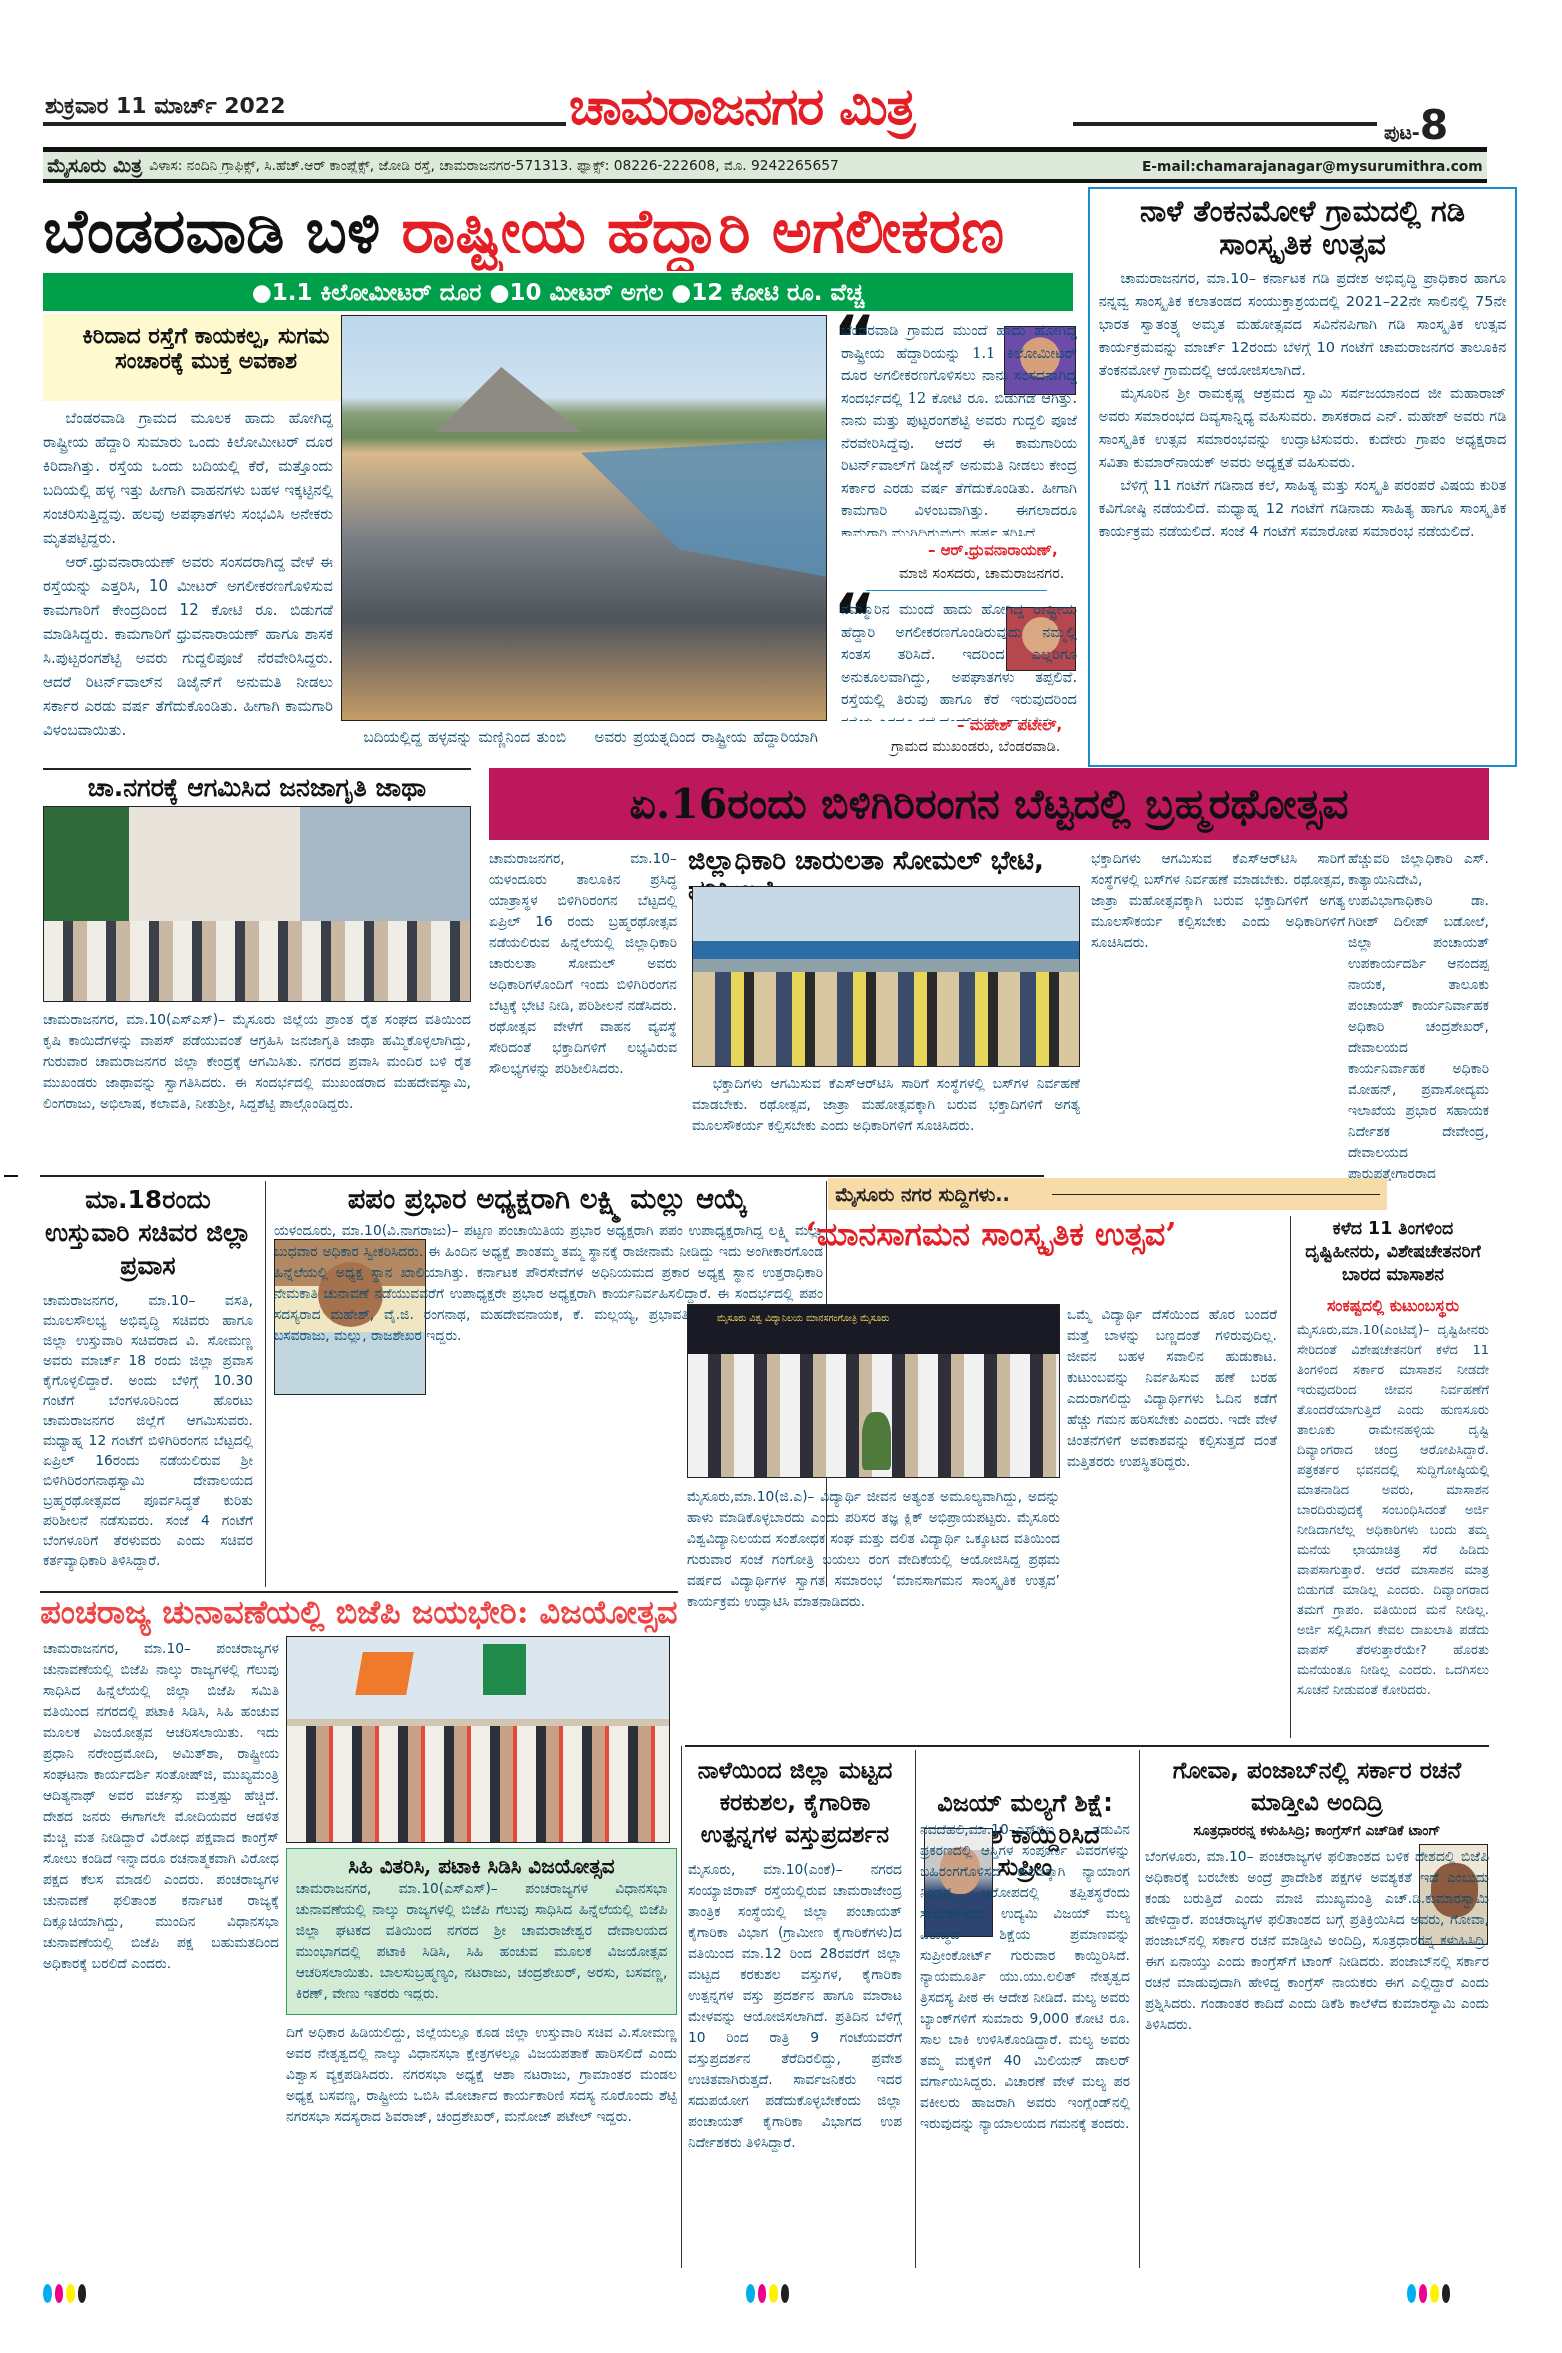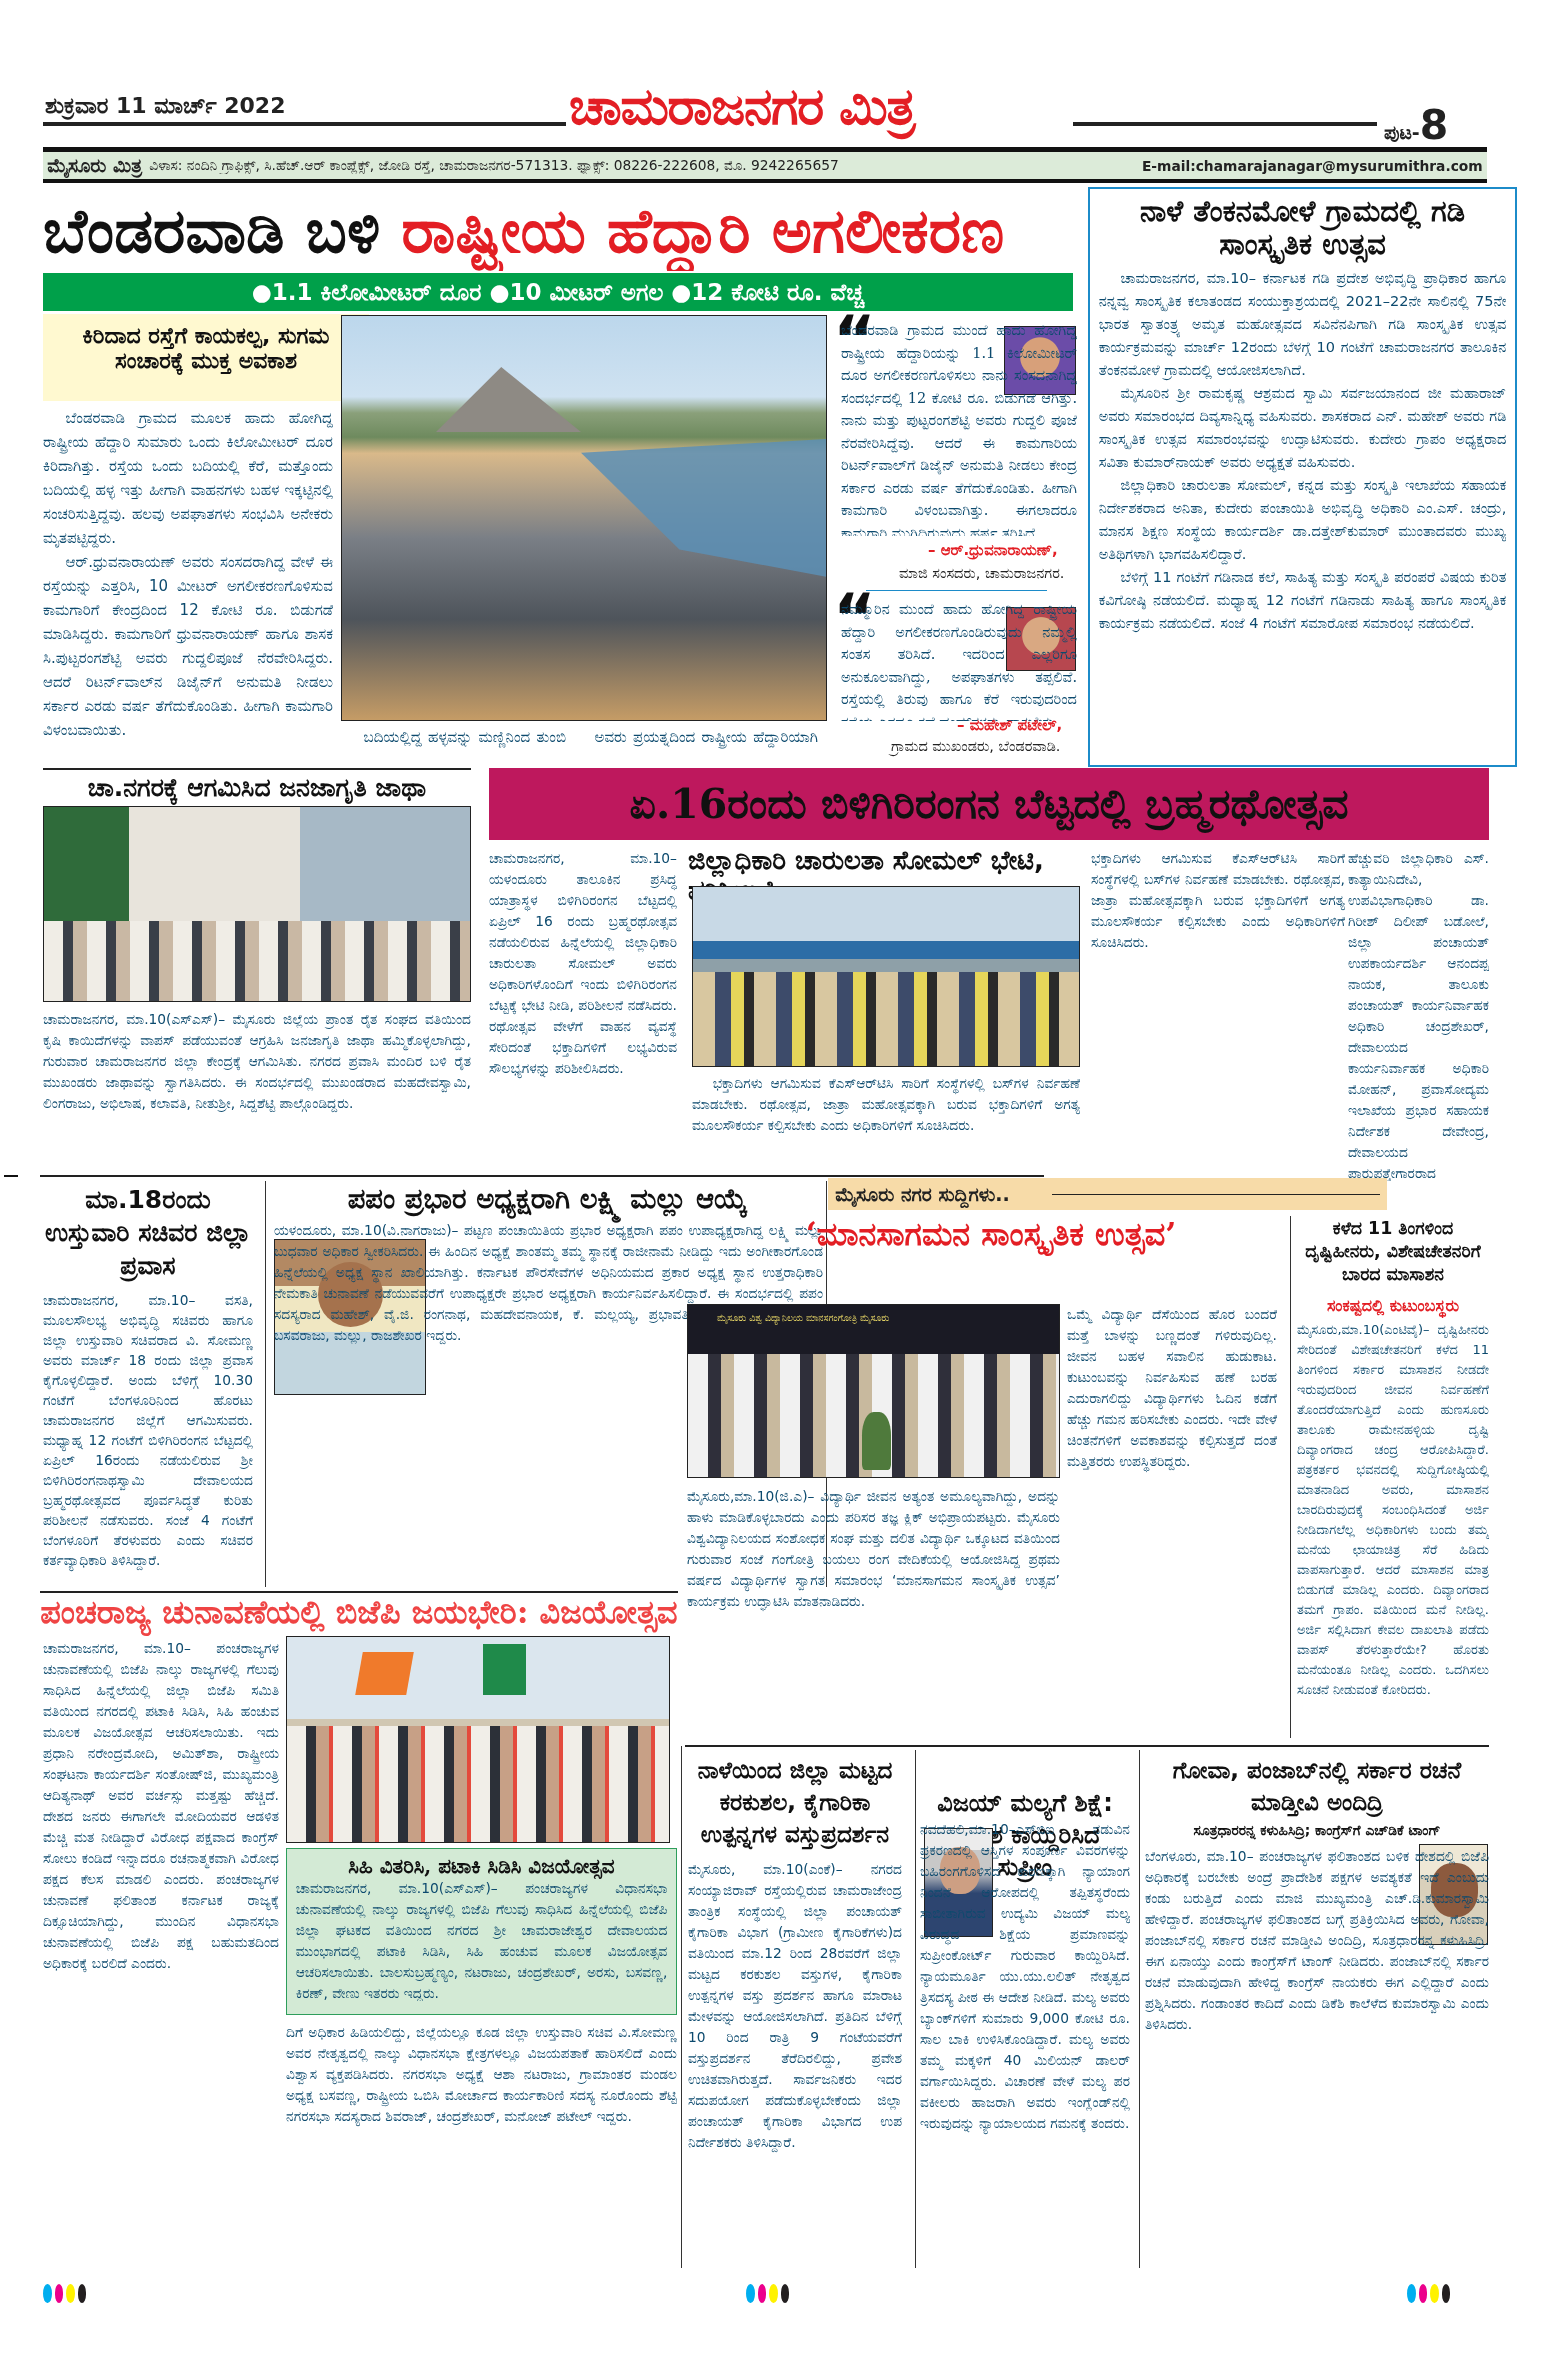--- a/index.html
+++ b/index.html
@@ -66,21 +66,20 @@
 <div class="abs photo" style="left:1006px;top:607px;width:70px;height:64px;background:radial-gradient(circle at 50% 45%,#d9a882 0 38%,#b7474f 40% 100%);"></div>
 <div class="abs txt" style="left:841px;top:598px;width:236px;height:123px;font-size:14.5px;line-height:22.5px;font-family:'DejaVu Serif',serif;">ನಮ್ಮೂರಿನ ಮುಂದೆ ಹಾದು ಹೋಗಿದ್ದ ರಾಷ್ಟ್ರೀಯ ಹೆದ್ದಾರಿ ಅಗಲೀಕರಣಗೊಂಡಿರುವುದು ನಮ್ಮಲ್ಲಿ ಸಂತಸ ತರಿಸಿದೆ. ಇದರಿಂದ ಎಲ್ಲರಿಗೂ ಅನುಕೂಲವಾಗಿದ್ದು, ಅಪಘಾತಗಳು ತಪ್ಪಲಿವೆ. ರಸ್ತೆಯಲ್ಲಿ ತಿರುವು ಹಾಗೂ ಕೆರೆ ಇರುವುದರಿಂದ ರಸ್ತೆಯ ಎರಡೂ ಕಡೆ ಹಂಪ್ಸ್‌ಗಳನ್ನು ಹಾಕಬೇಕು.</div>
 <div class="abs" style="left:957px;top:716px;font-size:15px;color:#e31e24;font-weight:bold;">– ಮಹೇಶ್ ಪಟೇಲ್,</div>
 <div class="abs" style="left:891px;top:738px;font-size:14.5px;color:#222;">ಗ್ರಾಮದ ಮುಖಂಡರು, ಬೆಂಡರವಾಡಿ.</div>
 
 <div class="abs" style="left:1088px;top:187px;width:429px;height:580px;border:2.9px solid #1c8bc9;padding:5.8px 8.7px;">
   <div class="hd" style="font-size:29px;font-family:'DejaVu Serif',serif;margin-bottom:5.8px;">ನಾಳೆ ತೆಂಕನಮೋಳೆ ಗ್ರಾಮದಲ್ಲಿ ಗಡಿ ಸಾಂಸ್ಕೃತಿಕ ಉತ್ಸವ</div>
   <div class="txt" style="height:464px;font-size:14.5px;line-height:23px;">
     <p>ಚಾಮರಾಜನಗರ, ಮಾ.10– ಕರ್ನಾಟಕ ಗಡಿ ಪ್ರದೇಶ ಅಭಿವೃದ್ಧಿ ಪ್ರಾಧಿಕಾರ ಹಾಗೂ ನನ್ನವ್ವ ಸಾಂಸ್ಕೃತಿಕ ಕಲಾತಂಡದ ಸಂಯುಕ್ತಾಶ್ರಯದಲ್ಲಿ 2021–22ನೇ ಸಾಲಿನಲ್ಲಿ 75ನೇ ಭಾರತ ಸ್ವಾತಂತ್ರ್ಯ ಅಮೃತ ಮಹೋತ್ಸವದ ಸವಿನೆನಪಿಗಾಗಿ ಗಡಿ ಸಾಂಸ್ಕೃತಿಕ ಉತ್ಸವ ಕಾರ್ಯಕ್ರಮವನ್ನು ಮಾರ್ಚ್ 12ರಂದು ಬೆಳಗ್ಗೆ 10 ಗಂಟೆಗೆ ಚಾಮರಾಜನಗರ ತಾಲೂಕಿನ ತೆಂಕನಮೋಳೆ ಗ್ರಾಮದಲ್ಲಿ ಆಯೋಜಿಸಲಾಗಿದೆ.</p>
     <p>ಮೈಸೂರಿನ ಶ್ರೀ ರಾಮಕೃಷ್ಣ ಆಶ್ರಮದ ಸ್ವಾಮಿ ಸರ್ವಜಯಾನಂದ ಜೀ ಮಹಾರಾಜ್ ಅವರು ಸಮಾರಂಭದ ದಿವ್ಯಸಾನ್ನಿಧ್ಯ ವಹಿಸುವರು. ಶಾಸಕರಾದ ಎನ್. ಮಹೇಶ್ ಅವರು ಗಡಿ ಸಾಂಸ್ಕೃತಿಕ ಉತ್ಸವ ಸಮಾರಂಭವನ್ನು ಉದ್ಘಾಟಿಸುವರು. ಕುದೇರು ಗ್ರಾಪಂ ಅಧ್ಯಕ್ಷರಾದ ಸವಿತಾ ಕುಮಾರ್‌ನಾಯಕ್ ಅವರು ಅಧ್ಯಕ್ಷತೆ ವಹಿಸುವರು.</p>
-    <p>ಜಿಲ್ಲಾಧಿಕಾರಿ ಚಾರುಲತಾ ಸೋಮಲ್, ಕನ್ನಡ ಮತ್ತು ಸಂಸ್ಕೃತಿ ಇಲಾಖೆಯ ಸಹಾಯಕ ನಿರ್ದೇಶಕರಾದ ಅನಿತಾ, ಕುದೇರು ಪಂಚಾಯಿತಿ ಅಭಿವೃದ್ಧಿ ಅಧಿಕಾರಿ ಎಂ.ಎಸ್. ಚಂದ್ರು, ಮಾನಸ ಶಿಕ್ಷಣ ಸಂಸ್ಥೆಯ ಕಾರ್ಯದರ್ಶಿ ಡಾ.ದತ್ತೇಶ್‌ಕುಮಾರ್ ಮುಂತಾದವರು ಮುಖ್ಯ ಅತಿಥಿಗಳಾಗಿ ಭಾಗವಹಿಸಲಿದ್ದಾರೆ.</p>
     <p>ಬೆಳಿಗ್ಗೆ 11 ಗಂಟೆಗೆ ಗಡಿನಾಡ ಕಲೆ, ಸಾಹಿತ್ಯ ಮತ್ತು ಸಂಸ್ಕೃತಿ ಪರಂಪರೆ ವಿಷಯ ಕುರಿತ ಕವಿಗೋಷ್ಠಿ ನಡೆಯಲಿದೆ. ಮಧ್ಯಾಹ್ನ 12 ಗಂಟೆಗೆ ಗಡಿನಾಡು ಸಾಹಿತ್ಯ ಹಾಗೂ ಸಾಂಸ್ಕೃತಿಕ ಕಾರ್ಯಕ್ರಮ ನಡೆಯಲಿದೆ. ಸಂಜೆ 4 ಗಂಟೆಗೆ ಸಮಾರೋಪ ಸಮಾರಂಭ ನಡೆಯಲಿದೆ.</p>
   </div>
 </div>
 
 <div class="abs hr" style="left:43px;top:768px;width:428px;"></div>
 <div class="abs hd" style="left:43px;top:774px;width:428px;font-size:25px;">ಚಾ.ನಗರಕ್ಕೆ ಆಗಮಿಸಿದ ಜನಜಾಗೃತಿ ಜಾಥಾ</div>
 <div class="abs photo" style="left:43px;top:806px;width:428px;height:196px;background:linear-gradient(90deg,#2f6b3a 0 20%,#e8e4dc 20% 60%,#a7b9c6 60% 100%);">
   <div style="position:absolute;bottom:0;left:0;width:100%;height:80px;background:repeating-linear-gradient(90deg,#f0ede6 0 19px,#3a3f48 19px 29px,#c9b8a4 29px 43px);"></div>
 </div>
 <div class="abs txt" style="left:43px;top:1009px;width:428px;height:149px;font-size:13.8px;line-height:21px;">ಚಾಮರಾಜನಗರ, ಮಾ.10(ಎಸ್‌ಎಸ್)– ಮೈಸೂರು ಜಿಲ್ಲೆಯ ಪ್ರಾಂತ ರೈತ ಸಂಘದ ವತಿಯಿಂದ ಕೃಷಿ ಕಾಯಿದೆಗಳನ್ನು ವಾಪಸ್ ಪಡೆಯುವಂತೆ ಆಗ್ರಹಿಸಿ ಜನಜಾಗೃತಿ ಜಾಥಾ ಹಮ್ಮಿಕೊಳ್ಳಲಾಗಿದ್ದು, ಗುರುವಾರ ಚಾಮರಾಜನಗರ ಜಿಲ್ಲಾ ಕೇಂದ್ರಕ್ಕೆ ಆಗಮಿಸಿತು. ನಗರದ ಪ್ರವಾಸಿ ಮಂದಿರ ಬಳಿ ರೈತ ಮುಖಂಡರು ಜಾಥಾವನ್ನು ಸ್ವಾಗತಿಸಿದರು. ಈ ಸಂದರ್ಭದಲ್ಲಿ ಮುಖಂಡರಾದ ಮಹದೇವಸ್ವಾಮಿ, ಲಿಂಗರಾಜು, ಅಭಿಲಾಷ, ಕಲಾವತಿ, ನೀತುಶ್ರೀ, ಸಿದ್ದಶೆಟ್ಟಿ ಪಾಲ್ಗೊಂಡಿದ್ದರು.</div>

